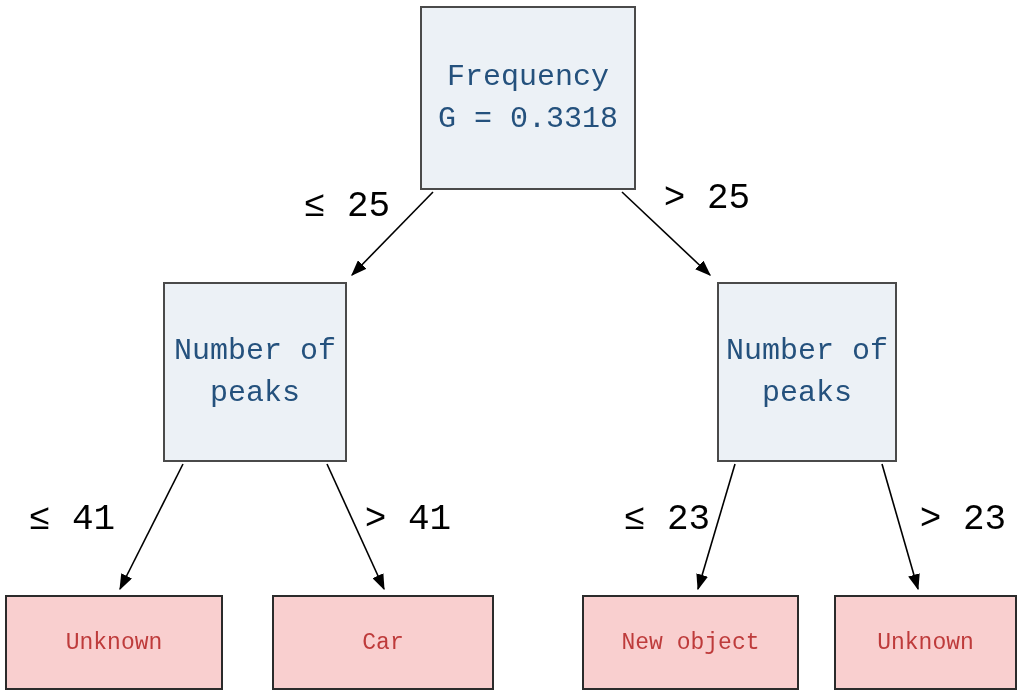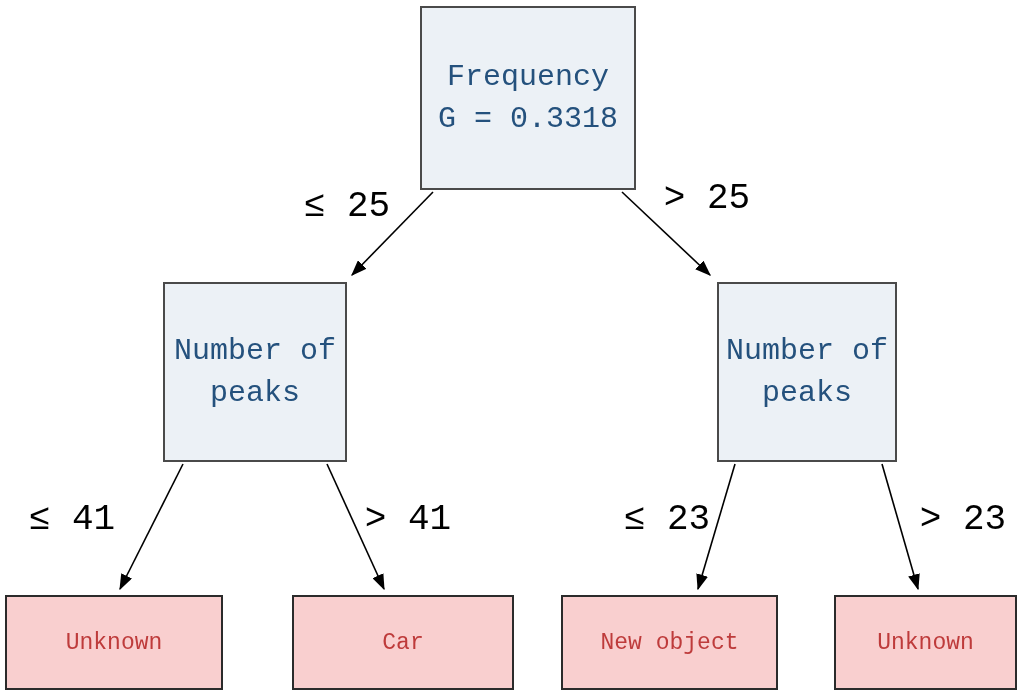--- a/index.html
+++ b/index.html
@@ -72,22 +72,22 @@
     color: var(--edge-label-text);
     font-size: 36px;
     line-height: 34px;
     white-space: nowrap;
   }
   
   .pos-root  { left: 420px; top: 6px;   width: 216px; height: 184px; }
   .pos-left  { left: 163px; top: 282px; width: 184px; height: 180px; }
   .pos-right { left: 717px; top: 282px; width: 180px; height: 180px; }
   .pos-leaf1 { left: 5px;   top: 595px; width: 218px; height: 95px; }
-  .pos-leaf2 { left: 292px; top: 595px; width: 222px; height: 95px; }
-  .pos-leaf3 { left: 561px; top: 595px; width: 217px; height: 95px; }
+  .pos-leaf2 { left: 272px; top: 595px; width: 222px; height: 95px; }
+  .pos-leaf3 { left: 582px; top: 595px; width: 217px; height: 95px; }
   .pos-leaf4 { left: 834px; top: 595px; width: 183px; height: 95px; }
   
   .lbl-root-left   { left: 347px; top: 190px; }
   .lbl-root-right  { left: 707px; top: 182px; }
   .lbl-left-left   { left: 72px;  top: 503px; }
   .lbl-left-right  { left: 408px; top: 503px; }
   .lbl-right-left  { left: 667px; top: 503px; }
   .lbl-right-right { left: 943px; top: 503px; margin-left: 20px; }
 </style>
 </head>

